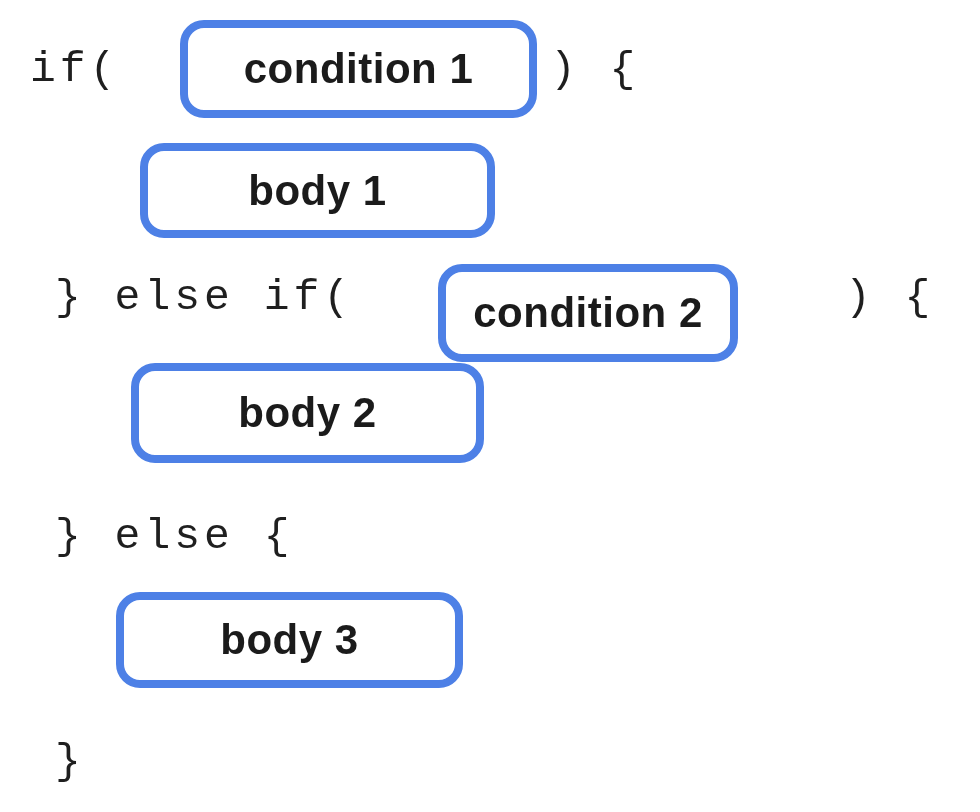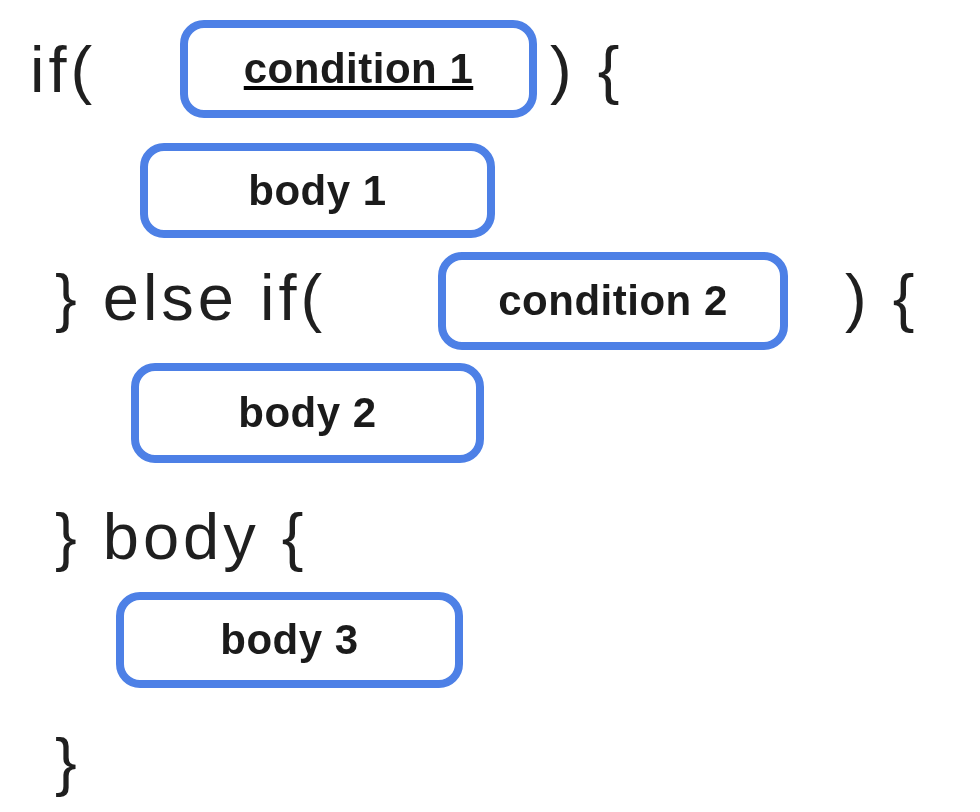--- a/index.html
+++ b/index.html
@@ -14,22 +14,22 @@
     background: var(--background);
     overflow: hidden;
   }
   .canvas {
     position: relative;
     width: 980px; height: 812px;
     background: var(--background);
   }
   .code {
     position: absolute;
-    font-family: Liberation Sans, sans-serif;
-    font-size: 65px;
+    font-family: Liberation Mono, monospace;
+    font-size: 43px;
     line-height: 56px;
     letter-spacing: 4px;
     color: var(--code-text);
     white-space: pre;
   }
   .slot {
     position: absolute;
     background: var(--background);
     border: 8px solid var(--slot-border);
     border-radius: 24px;
@@ -40,27 +40,27 @@
   .slot-label {
     font-family: "Liberation Sans", "DejaVu Sans", sans-serif;
     font-weight: bold;
     font-size: 42px;
     letter-spacing: 0.5px;
     color: var(--label-text);
     white-space: pre;
   }
   
   .l1-prefix { left: 30px;  top: 42px; }
-  .slot-condition-1 { left: 180px; top: 20px;  width: 357px; height: 98px; text-decoration: underline; }
+  .slot-condition-1 { left: 180px; top: 20px;  width: 357px; height: 98px; }
   .l1-suffix { left: 550px; top: 42px; }
   
   .slot-body-1 { left: 133px; top: 143px; width: 355px; height: 95px; margin-left: 7px; }
   
   .l3-prefix { left: 55px;  top: 270px; }
-  .slot-condition-2 { left: 438px; top: 252px; width: 350px; height: 98px; }
+  .slot-condition-2 { left: 438px; top: 264px; width: 300px; height: 98px; }
   .l3-suffix { left: 845px; top: 270px; }
   
   .slot-body-2 { left: 125px; top: 363px; width: 353px; height: 100px; margin-left: 6px; }
   
   .l5 { left: 55px; top: 509px; }
   
   .slot-body-3 { left: 116px; top: 592px; width: 347px; height: 96px; }
   
   .l7 { left: 55px; top: 734px; }
 </style>
@@ -82,21 +82,21 @@
   <span class="code l3-prefix">} else if(</span>
   <div class="slot slot-condition-2">
     <span class="slot-label">condition 2</span>
   </div>
   <span class="code l3-suffix">) {</span>
 
   <div class="slot slot-body-2">
     <span class="slot-label">body 2</span>
   </div>
 
-  <span class="code l5">} body {</span>
+  <span class="code l5">} else {</span>
 
   <div class="slot slot-body-3">
     <span class="slot-label">body 3</span>
   </div>
 
   <span class="code l7">}</span>
 
 </div>
 
 </body></html>

